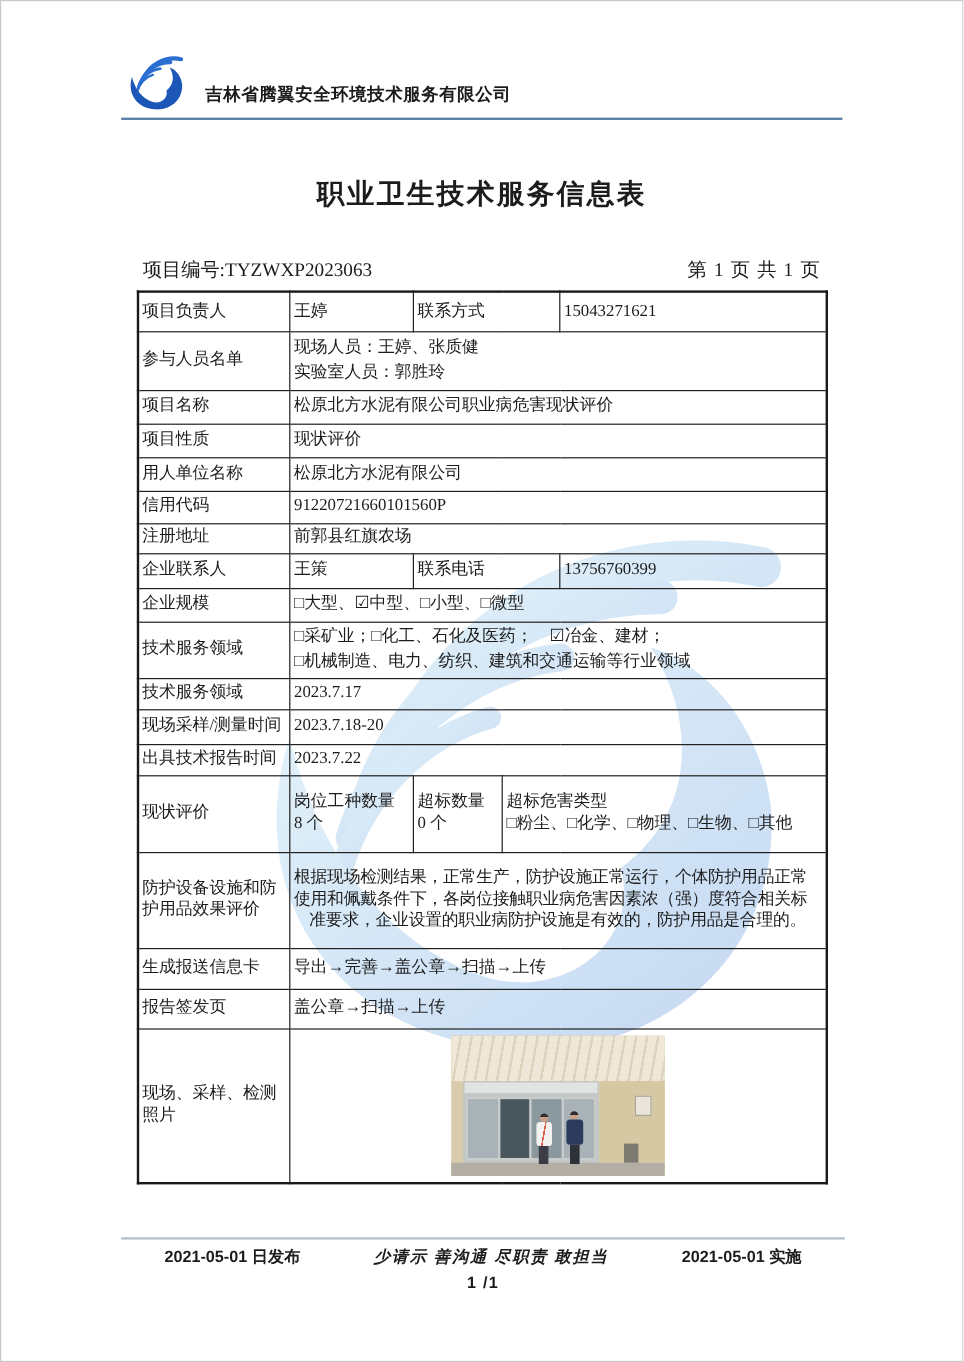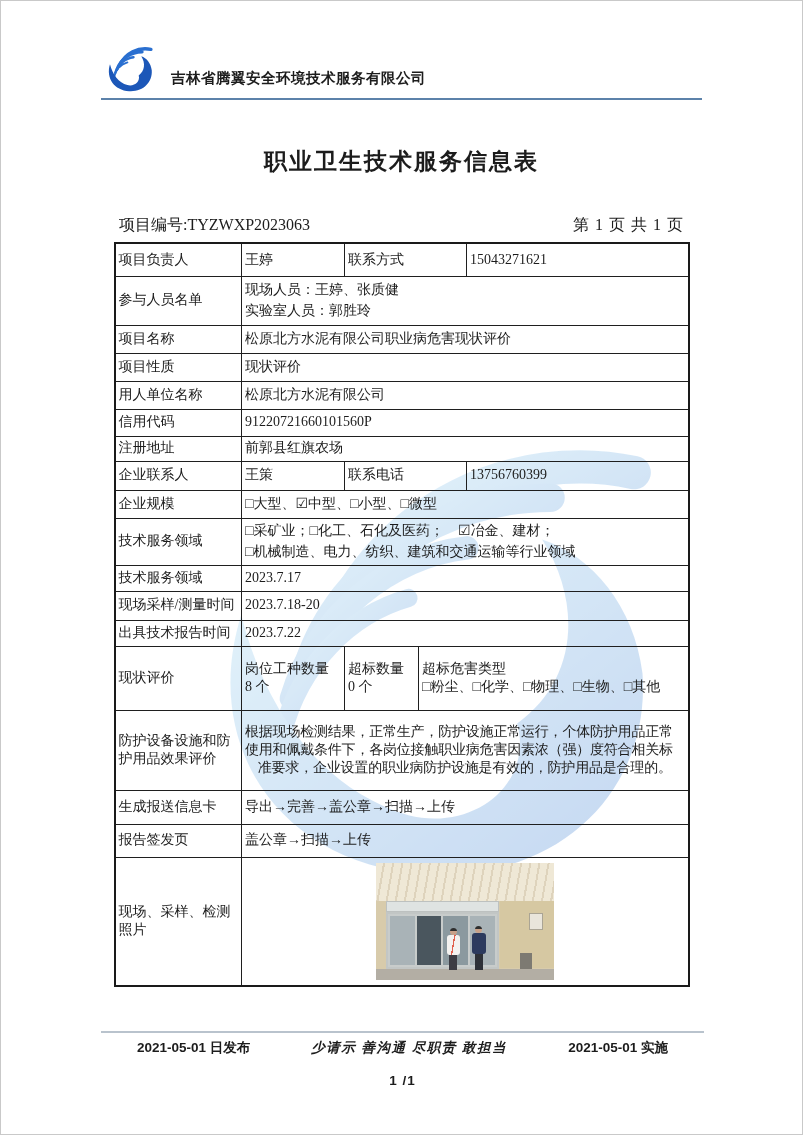--- a/index.html
+++ b/index.html
@@ -60,21 +60,21 @@
   .p-left .legs{width:8px;height:15px;background:#3c3c44;}
   .p-right .torso{width:14px;height:21px;border-radius:3px;background:#2c3a5e;}
   .p-right .legs{width:8px;height:16px;background:#2e3138;}
   
   .footer{position:absolute;left:100px;width:603px;top:1030px;
     border-top:2px solid #b9c3cd;padding-top:6px;z-index:1;}
   .footer-row{display:flex;justify-content:space-between;padding:0 36px;
     font-family:Liberation Sans, sans-serif;font-weight:bold;font-size:13.5px;}
   .motto{font-style:italic;letter-spacing:1.5px;}
   .page-num{text-align:center;font-family:"Liberation Sans",sans-serif;font-weight:bold;
-    font-size:13.5px;margin-top:16px;letter-spacing:1px;}
+    font-size:13.5px;margin-top:4px;letter-spacing:1px;}
 </style>
 </head>
 <body>
 
 <div class="page">
 
   <svg class="watermark" viewBox="0 0 64 54" preserveAspectRatio="xMidYMid meet" aria-hidden="true">
     <defs>
       <linearGradient id="wg" x1="0" y1="0" x2="1" y2="1">
         <stop offset="0" stop-color="#a8ddf4"></stop>

